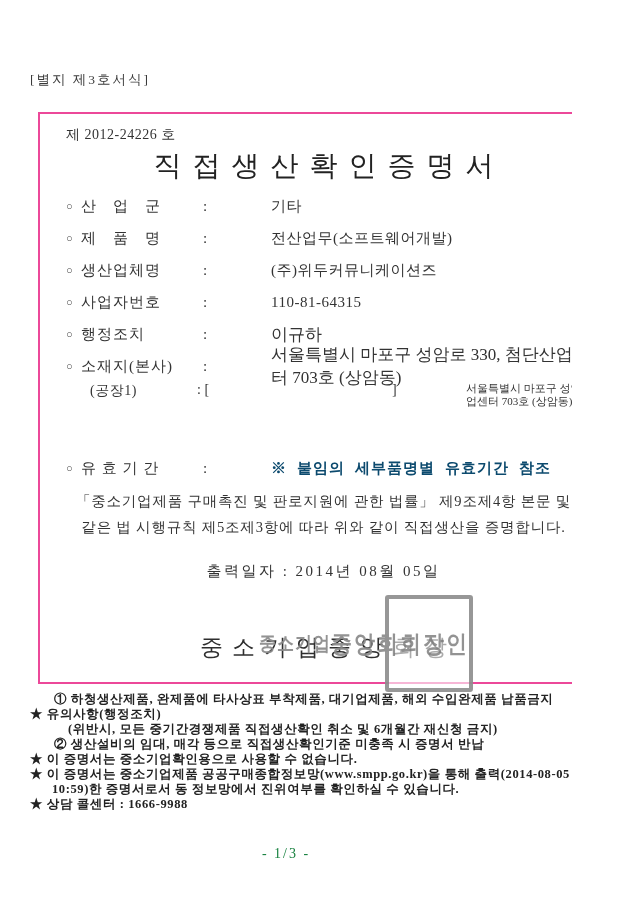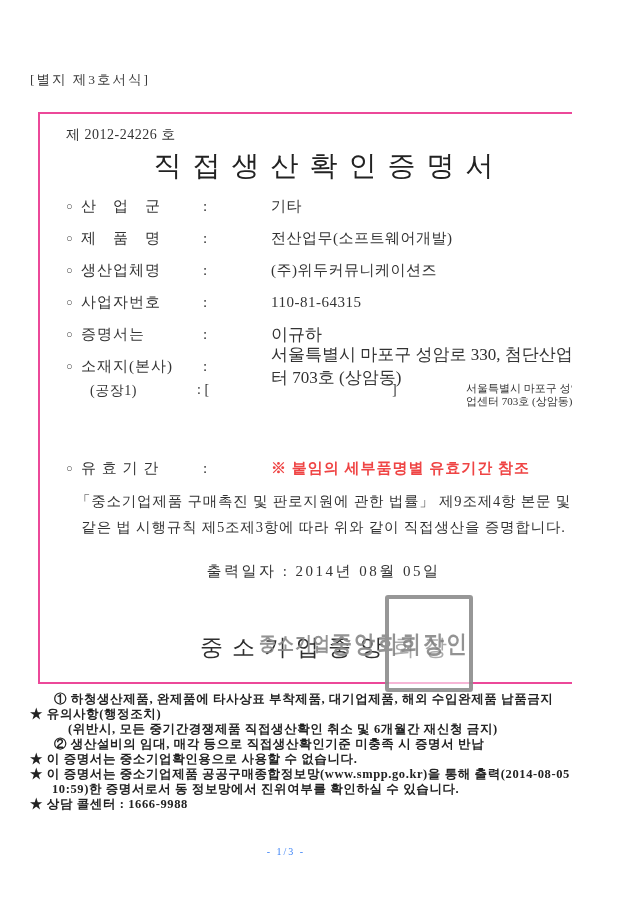--- a/index.html
+++ b/index.html
@@ -97,21 +97,21 @@
     width: 195px; flex: 0 0 auto;
     font-size: 11px;
     line-height: 13px;
     letter-spacing: 0;
   }
   .validity-row {
     position: absolute;
     left: 26px; top: 338px;
     width: 530px;
   }
-  .validity-row .fvalue { font-weight: bold; letter-spacing: 1px; color: #ef4444; }
+  .validity-row .fvalue { font-weight: bold; letter-spacing: 1px; color: #0c4a6e; font-family: Liberation Mono, monospace; }
   .statement {
     position: absolute;
     left: 0; top: 374px;
     width: 100%;
     text-align: center;
     font-size: 14.5px;
     line-height: 26px;
     letter-spacing: 0.8px;
     color: #333;
   }
@@ -171,23 +171,23 @@
   .notes .nline { white-space: nowrap; }
   .ind-a { padding-left: 2px; }
   .ind-b { padding-left: 26px; }
   .ind-c { padding-left: 40px; }
   .ind-d { padding-left: 24px; }
   .page-footer {
     position: absolute;
     left: 0; top: 846px;
     width: 100%;
     text-align: center;
-    font-size: 10px;
+    font-size: 14px;
     letter-spacing: 2px;
-    color: #3b82f6;
+    color: #15803d;
   }
 </style>
 </head>
 <body>
 
 <div class="page">
 
   <div class="form-label">[별지 제3호서식]</div>
 
   <div class="cert-box">
@@ -216,21 +216,21 @@
         <span class="fvalue">(주)위두커뮤니케이션즈</span>
       </div>
       <div class="frow">
         <span class="bullet">○</span>
         <span class="flabel">사업자번호</span>
         <span class="fcolon">:</span>
         <span class="fvalue">110-81-64315</span>
       </div>
       <div class="frow">
         <span class="bullet">○</span>
-        <span class="flabel">증명서는</span>
+        <span class="flabel">행정조치</span>
         <span class="fcolon">:</span>
         <span class="fvalue small">이규하</span>
       </div>
       <div class="frow">
         <span class="bullet">○</span>
         <span class="flabel">소재지(본사)</span>
         <span class="fcolon">:</span>
         <span class="fvalue small">서울특별시 마포구 성암로 330, 첨단산업센터 703호 (상암동)</span>
       </div>
     </div>

